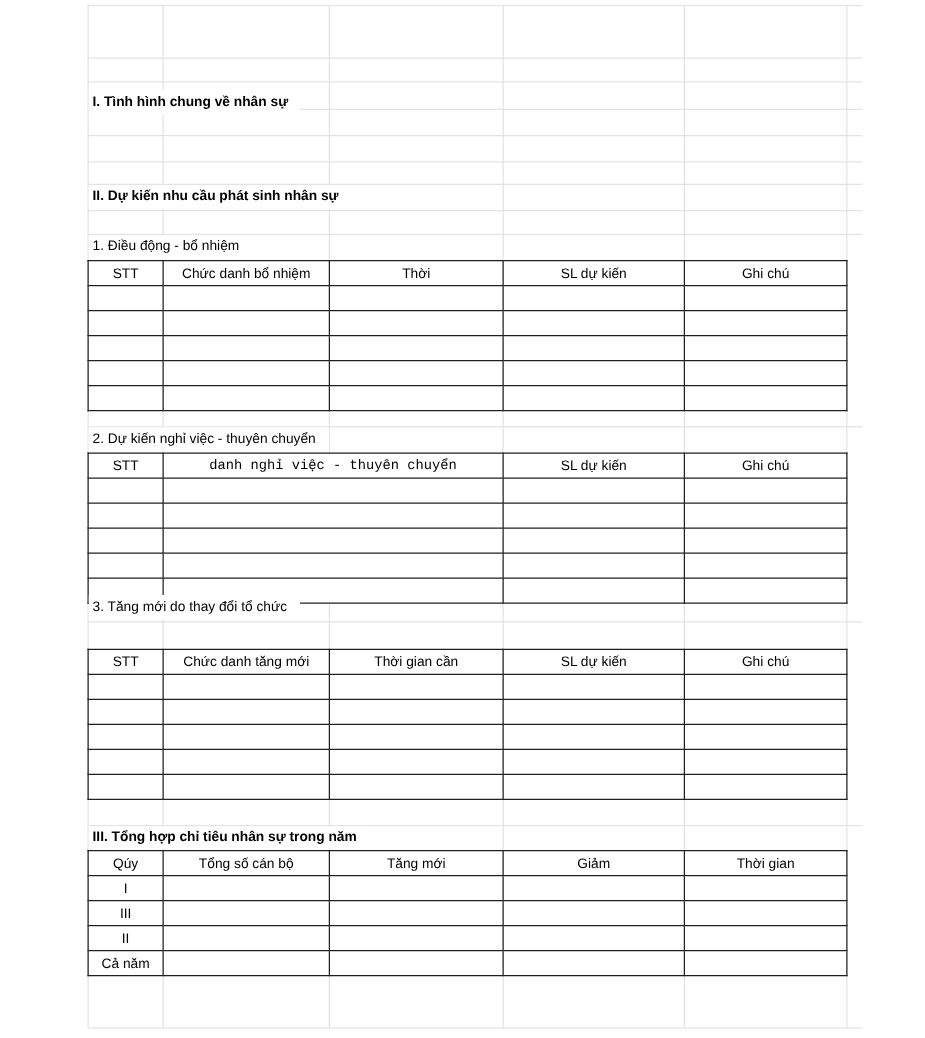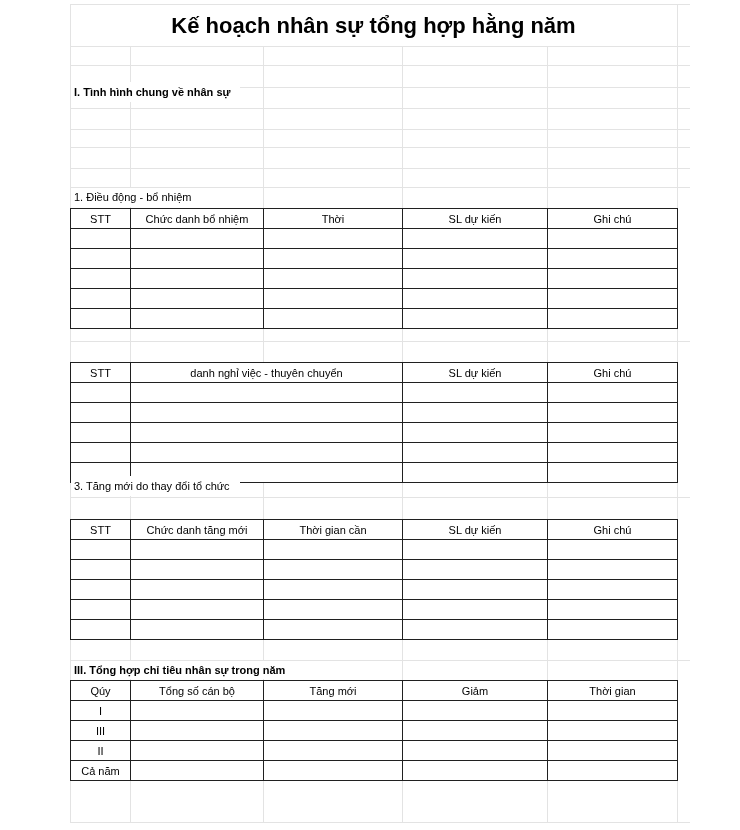--- a/index.html
+++ b/index.html
@@ -26,21 +26,21 @@
     display:flex;align-items:center;justify-content:center;font-size:22px;font-weight:bold;
     white-space:nowrap;z-index:2;}
 
   
   table.form{position:absolute;left:70px;width:607px;border-collapse:collapse;table-layout:fixed;
     background:var(--bg);z-index:1;font-size:11px;}
   table.form th,table.form td{border:1.5px solid var(--border);padding:0;vertical-align:middle;
     text-align:center;font-weight:normal;overflow:hidden;white-space:nowrap;}
   table.form thead tr{height:20px;border-radius:10px;}
   table.form tbody tr{height:20px;}
-  th.left{text-align:left;padding-left:4px;}
+  th.left{text-align:left;padding-left:4px;font-family:Liberation Mono, monospace;}
   td.rowlabel{text-align:left;padding-left:3px;}
 
   #t1{top:208px;} #t2{top:362px;} #t3{top:519px;} #t4{top:680px;}
 </style>
 </head>
 <body>
 
 <div class="page">
 
   <div>
@@ -58,24 +58,25 @@
     <div class="hline" style="top:660px"></div>
     <div class="hline" style="top:822px"></div>
     <div class="vline" style="left:70px"></div>
     <div class="vline" style="left:130px"></div>
     <div class="vline" style="left:263px"></div>
     <div class="vline" style="left:402px"></div>
     <div class="vline" style="left:547px"></div>
     <div class="vline" style="left:677px"></div>
   </div>
 
-  <div class="sheet-title">Kế hoạch nhân sự tổng hợp hằng năm</div>
-
-  <div class="cell-label bold" style="top:82px;height:20px;">I. Tình hình chung về nhân sự</div>
+
+  <div class="cell-label bold" style="top:72px;height:20px;">I. Tình hình chung về nhân sự</div>
+  <div class="cell-label bold" style="top:148px;height:19px;">II. Dự kiến nhu cầu phát sinh nhân sự</div>
   <div class="cell-label" style="top:188px;height:19px;">1. Điều động - bổ nhiệm</div>
+  <div class="cell-label" style="top:342px;height:19px;">2. Dự kiến nghỉ việc - thuyên chuyển</div>
   <div class="cell-label" style="top:476px;height:20px;">3. Tăng mới do thay đổi tổ chức</div>
   <div class="cell-label bold" style="top:661px;height:18px;">III. Tổng hợp chỉ tiêu nhân sự trong năm</div>
 
   <table class="form" id="t1">
     <colgroup>
         <col style="width:60px">
         <col style="width:133px">
         <col style="width:139px">
         <col style="width:145px">
         <col style="width:130px">

